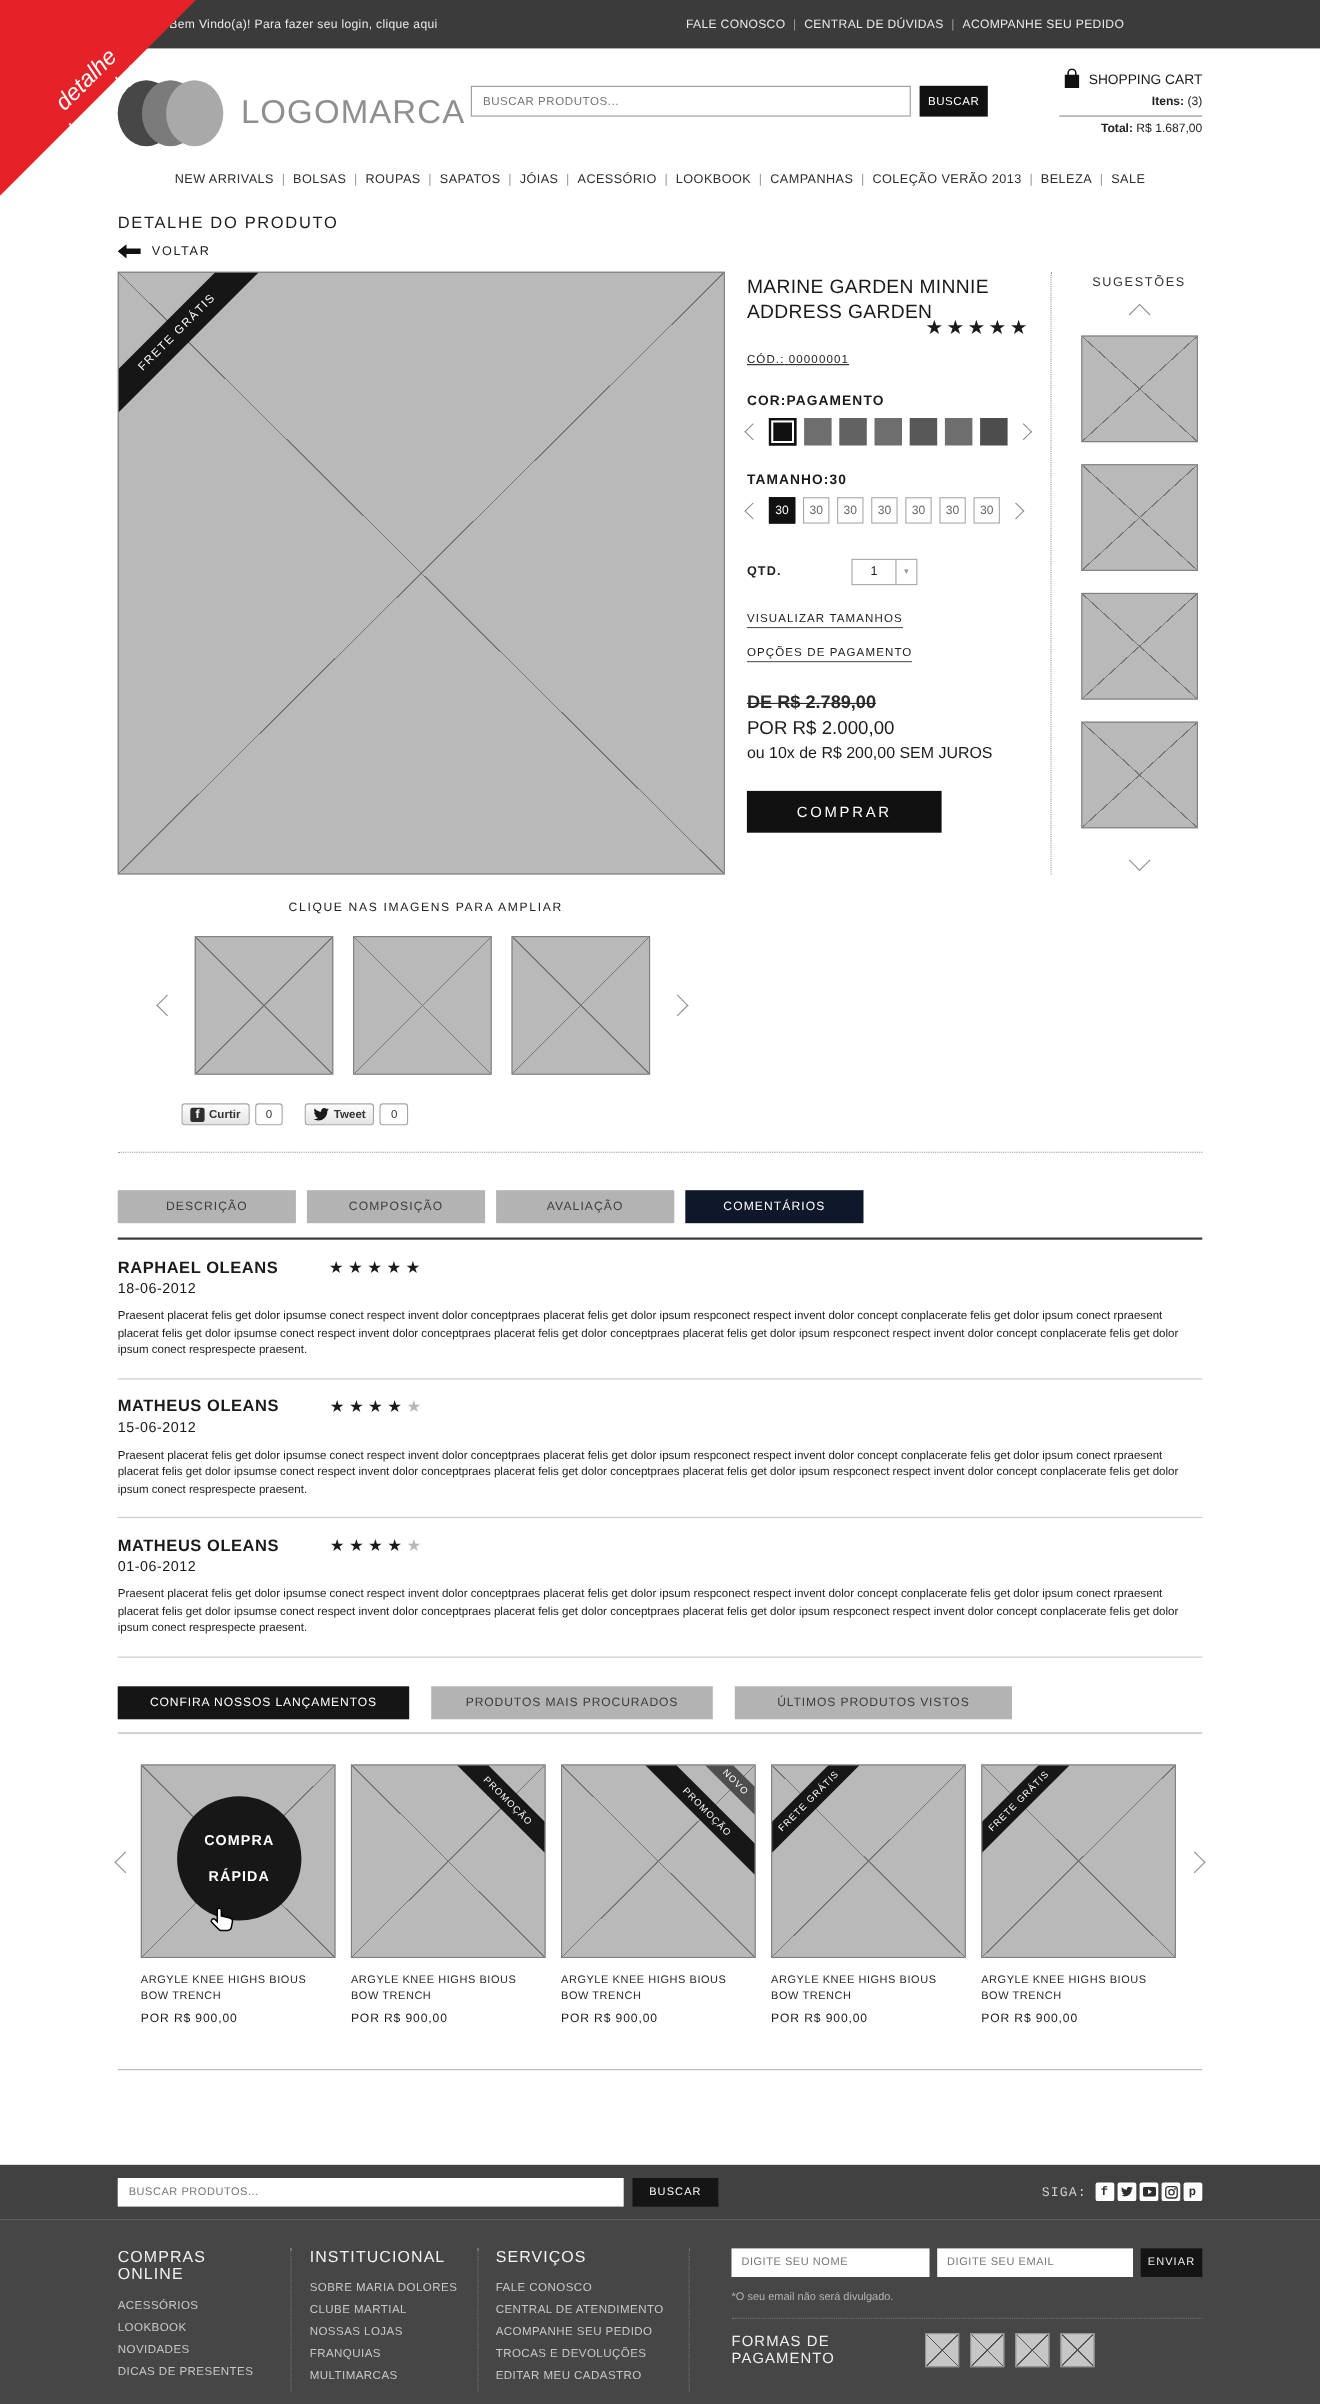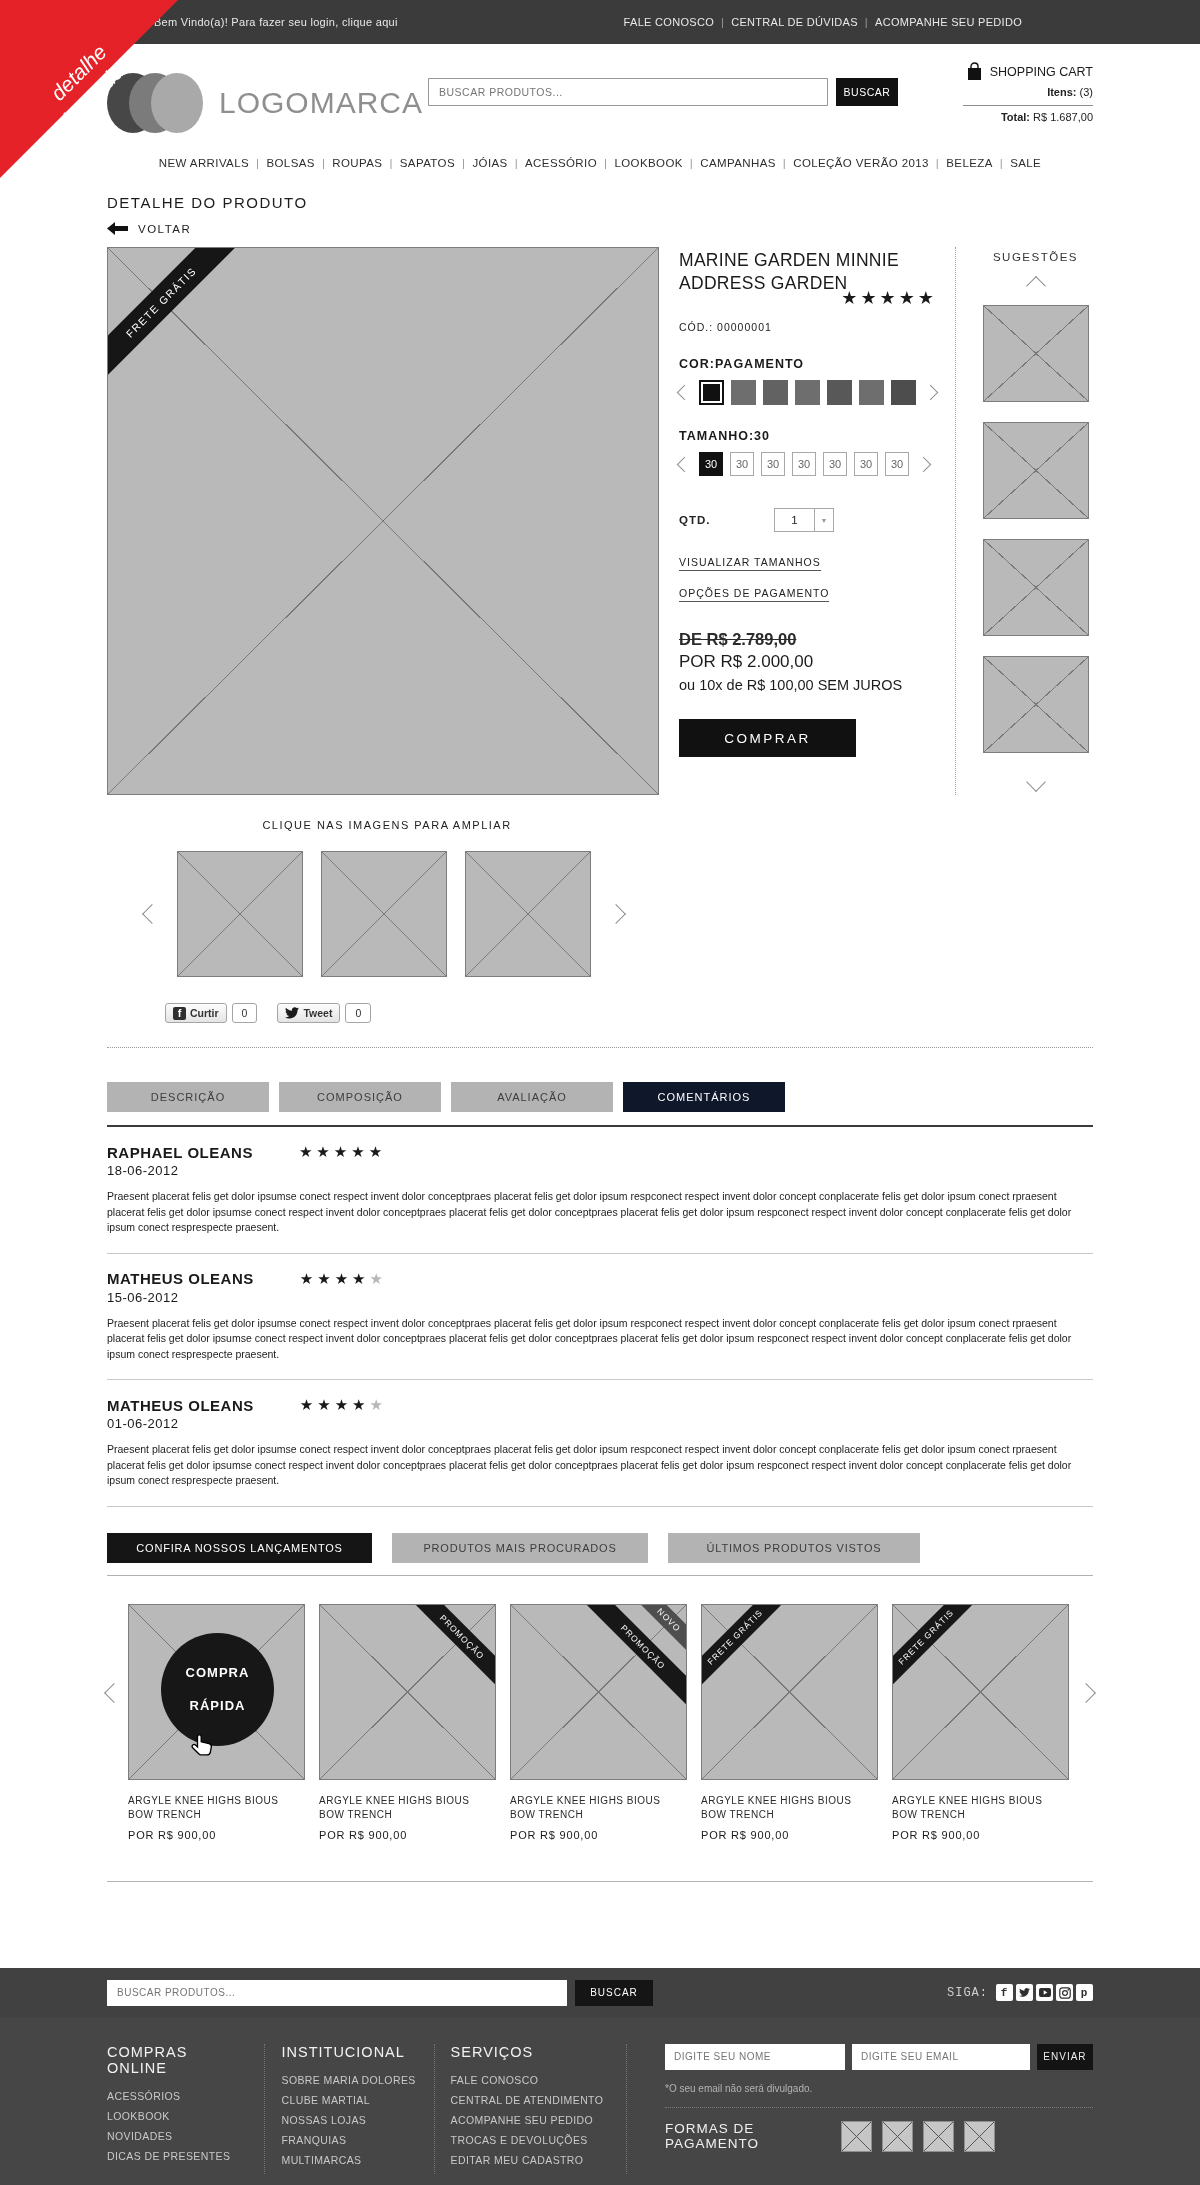--- a/index.html
+++ b/index.html
@@ -66,21 +66,21 @@
 
   
   .product-row { display:flex; margin-top:12px; }
   .main-image { width:552px; height:548px; position:relative; overflow:hidden; flex-shrink:0; cursor:pointer; }
   .main-ribbon { position:absolute; top:40px; left:-52px; width:210px; transform:rotate(-45deg);
     background:#161616; color:#fff; text-align:center; font-size:10.5px; letter-spacing:1.5px; padding:8px 0; }
   .info { margin-left:20px; width:262px; position:relative; flex-shrink:0; }
   .p-title { margin-top:2px; font-size:17.5px; line-height:23px; color:#1a1a1a; letter-spacing:.3px; }
   .p-stars { position:absolute; top:40px; right:4px; font-size:18px; letter-spacing:3px; color:#1a1a1a; }
   .star.empty { color:#b8b8b8; }
-  .p-code { margin-top:26px; font-size:10.5px; letter-spacing:1px; color:#222; }
+  .p-code { margin-top:26px; font-size:10.5px; letter-spacing:1px; color:#222;text-decoration:underline; }
   .opt-label { margin-top:24px; font-size:12.5px; font-weight:bold; letter-spacing:1px; color:#1a1a1a; }
   .opt-row { margin-top:9px; display:flex; align-items:center; }
   .strip { display:flex; gap:7px; margin:0 9px; }
   .swatch { width:25px; height:25px; cursor:pointer; }
   .swatch.selected { border:2px solid #111; box-shadow:inset 0 0 0 2px #fff; }
   .size-box { width:24px; height:24px; border:1px solid #a8a8a8; background:#fff; color:#666;
     display:flex; align-items:center; justify-content:center; font-size:11px; cursor:pointer; }
   .size-box.selected { background:#111; color:#fff; border-color:#111; }
   .qty-row { margin-top:32px; display:flex; align-items:center; font-size:11.5px; font-weight:bold; letter-spacing:1px; }
   .qty-select { margin-left:64px; width:60px; height:24px; border:1px solid #a8a8a8; display:flex; font-weight:normal; cursor:pointer; }
@@ -298,21 +298,21 @@
           <span class="qty-val">1</span>
           <span class="qty-arrow">▼</span>
         </div>
       </div>
 
       <div><span class="plink">VISUALIZAR TAMANHOS</span></div>
       <div><span class="plink second">OPÇÕES DE PAGAMENTO</span></div>
 
       <div class="price-old">DE R$ 2.789,00</div>
       <div class="price-new">POR R$ 2.000,00</div>
-      <div class="installments">ou 10x de R$ 100,00 SEM JUROS</div>
+      <div class="installments">ou 10x de R$ 200,00 SEM JUROS</div>
 
       <button class="buy-btn">COMPRAR</button>
     </div>
 
     <div class="suggestions">
       <div class="sug-title">SUGESTÕES</div>
       <span class="chev up big sug-chev"></span>
       <div id="sug-boxes">
           <div class="sug-box ph"></div>
           <div class="sug-box ph"></div>

